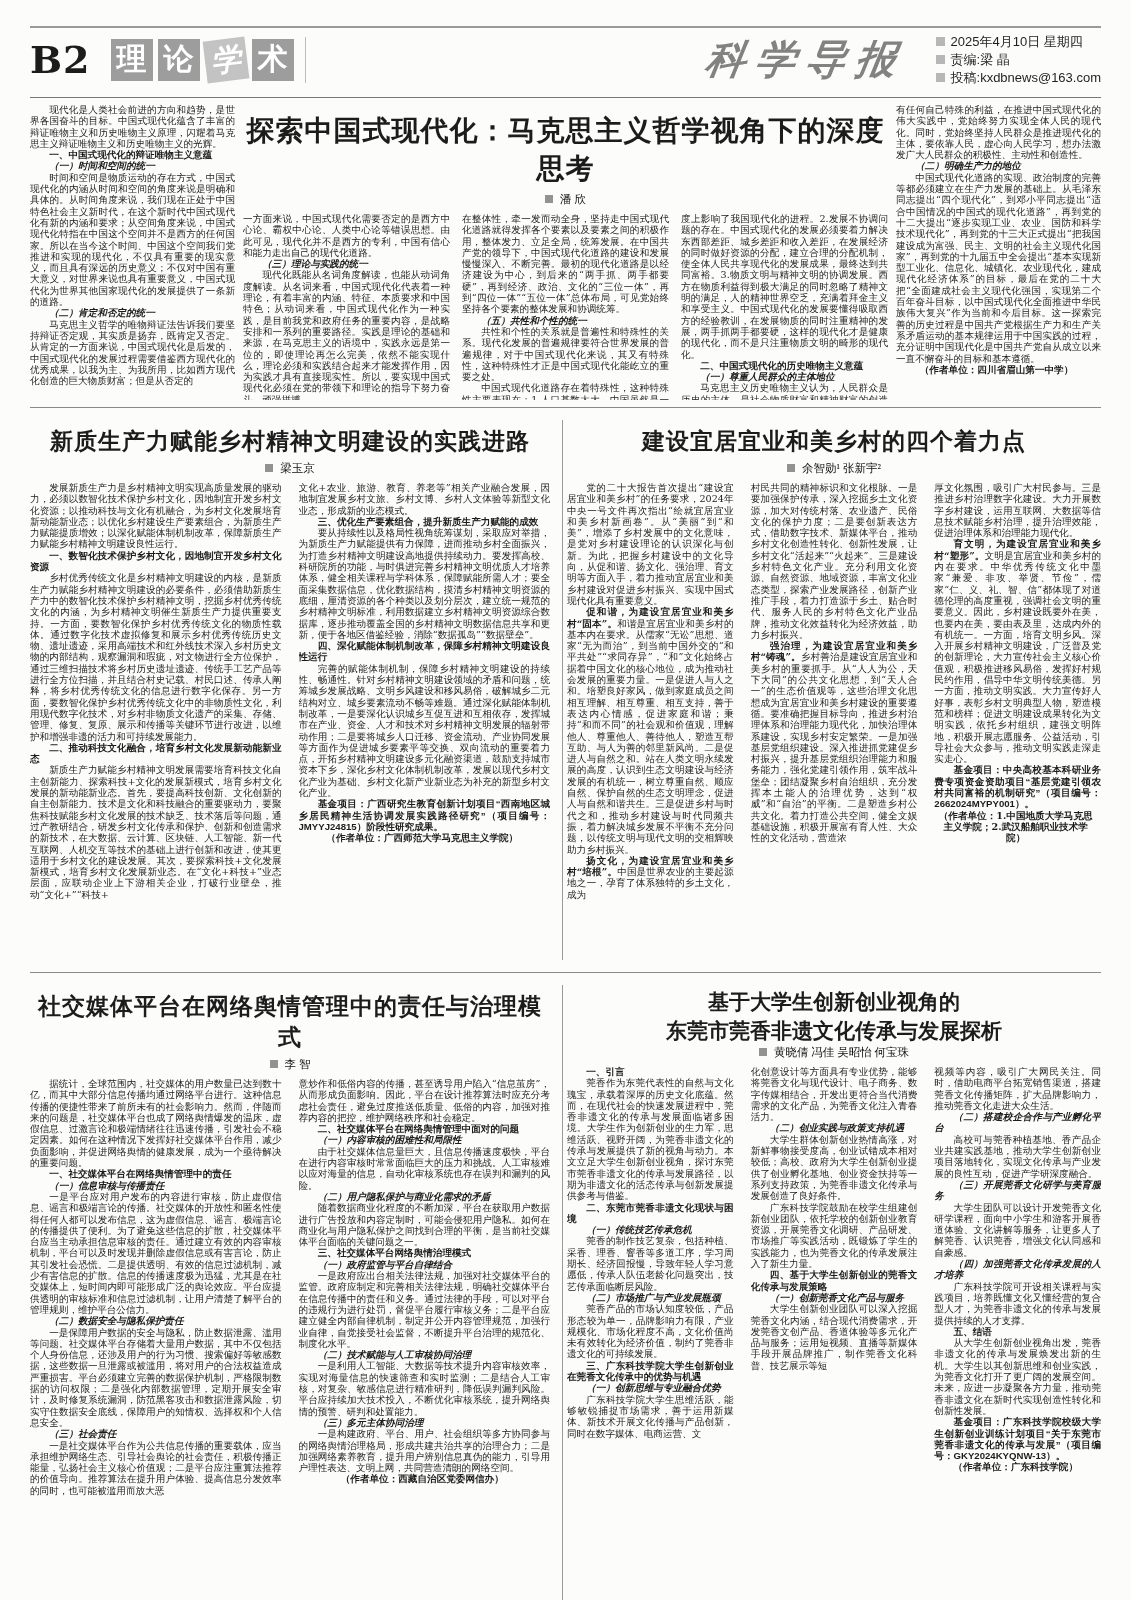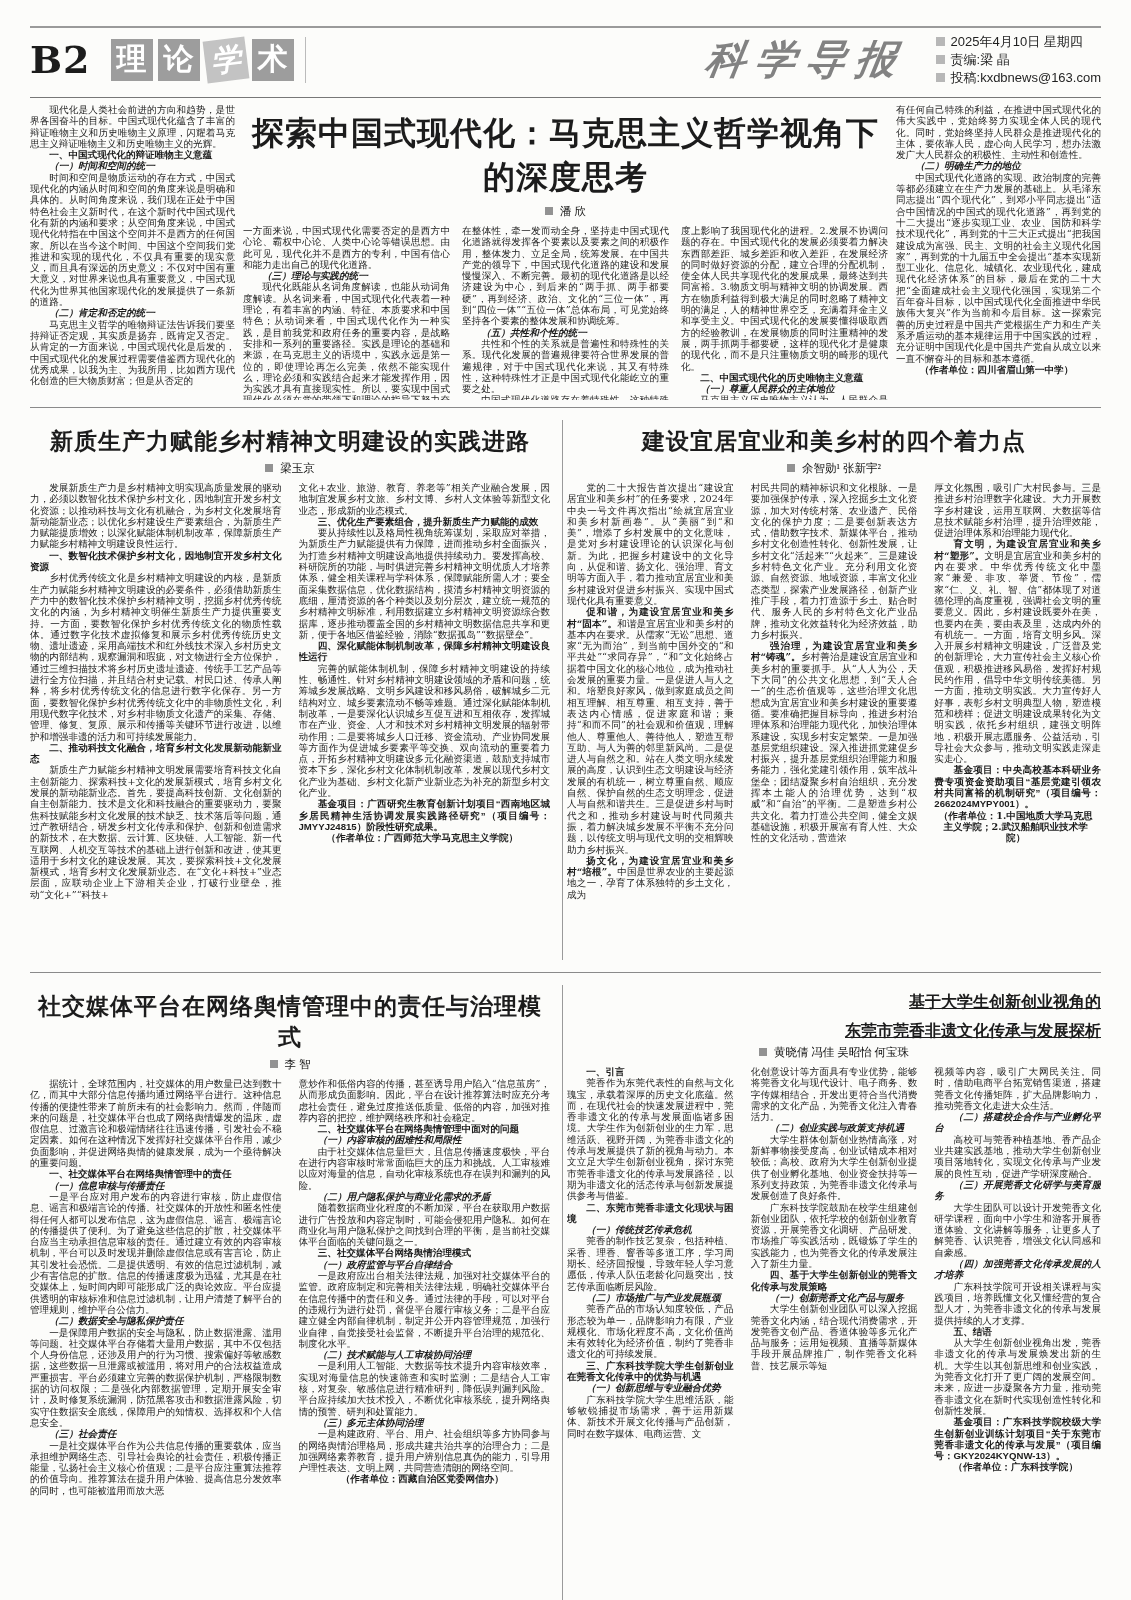--- a/index.html
+++ b/index.html
@@ -35,33 +35,33 @@
   .seg.pc{text-indent:0;}
   .seg.h1{font-weight:bold;text-indent:2em;font-family:"Liberation Sans","DejaVu Sans",sans-serif;}
   .seg.h2{font-weight:bold;font-style:italic;}
   .seg.fund{font-weight:bold;font-family:"Liberation Sans","DejaVu Sans",sans-serif;}
   .seg.author{text-align:center;font-weight:bold;padding-right:4px;text-indent:0;}
   .seg .ld{font-weight:bold;}
   
   .row1{display:flex;gap:8px;margin:6px 30px 0;height:296px;}
   .row1 .side{flex:none;width:205px;}
   .mid{flex:1;display:flex;flex-direction:column;}
-  .t1{font-size:32px;font-weight:bold;text-align:center;margin:8px 0 2px;letter-spacing:1px;
+  .t1{font-size:28px;font-weight:bold;text-align:center;margin:8px 0 2px;letter-spacing:1px;
       font-family:"Liberation Sans","DejaVu Sans",sans-serif;}
   .midcols{display:flex;gap:12px;flex:1;overflow:hidden;}
   
   .splitrow{display:flex;margin:12px 30px;}
   .row2{height:540px;}
   .row3{height:628px;}
   .half-l{width:520px;flex:none;padding-right:12px;display:flex;flex-direction:column;}
   .half-r{flex:1;border-left:1px solid #9a9a9a;padding-left:4px;display:flex;flex-direction:column;}
   .t2{font-size:23px;font-weight:bold;text-align:center;margin:6px 0 2px;letter-spacing:1px;
       font-family:"Liberation Sans","DejaVu Sans",sans-serif;}
-  .t3{font-size:16px;font-weight:bold;text-align:right;margin:4px 0 0;line-height:25px;
-      font-family:"Liberation Sans","DejaVu Sans",sans-serif;text-decoration:underline;}
+  .t3{font-size:21px;font-weight:bold;text-align:center;margin:4px 0 0;line-height:25px;
+      font-family:"Liberation Sans","DejaVu Sans",sans-serif;}
   .artcols{display:flex;gap:17px;flex:1;overflow:hidden;}
 </style>
 </head>
 <body>
 
 <div class="page">
 
   <div class="hdr">
     <div class="h-left">
       <span class="pageno">B2</span>

